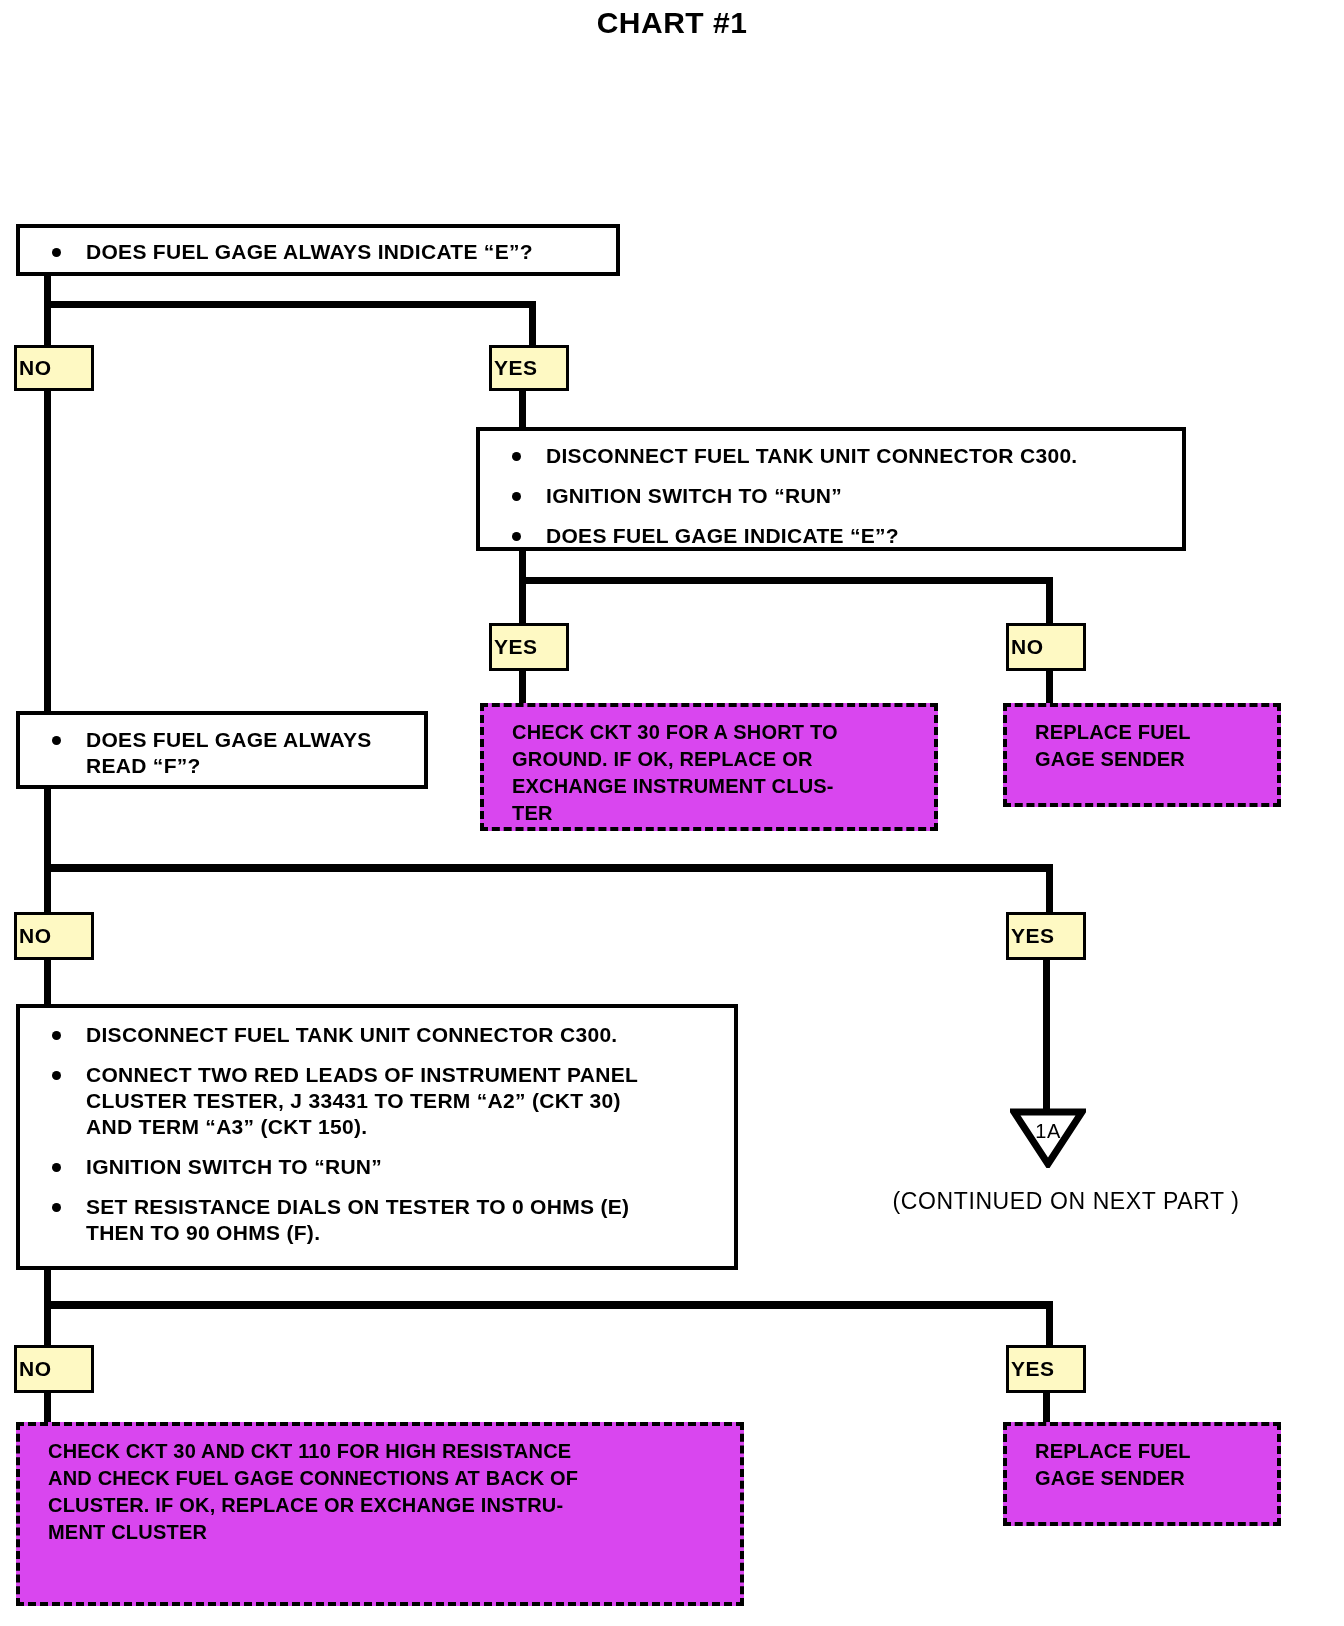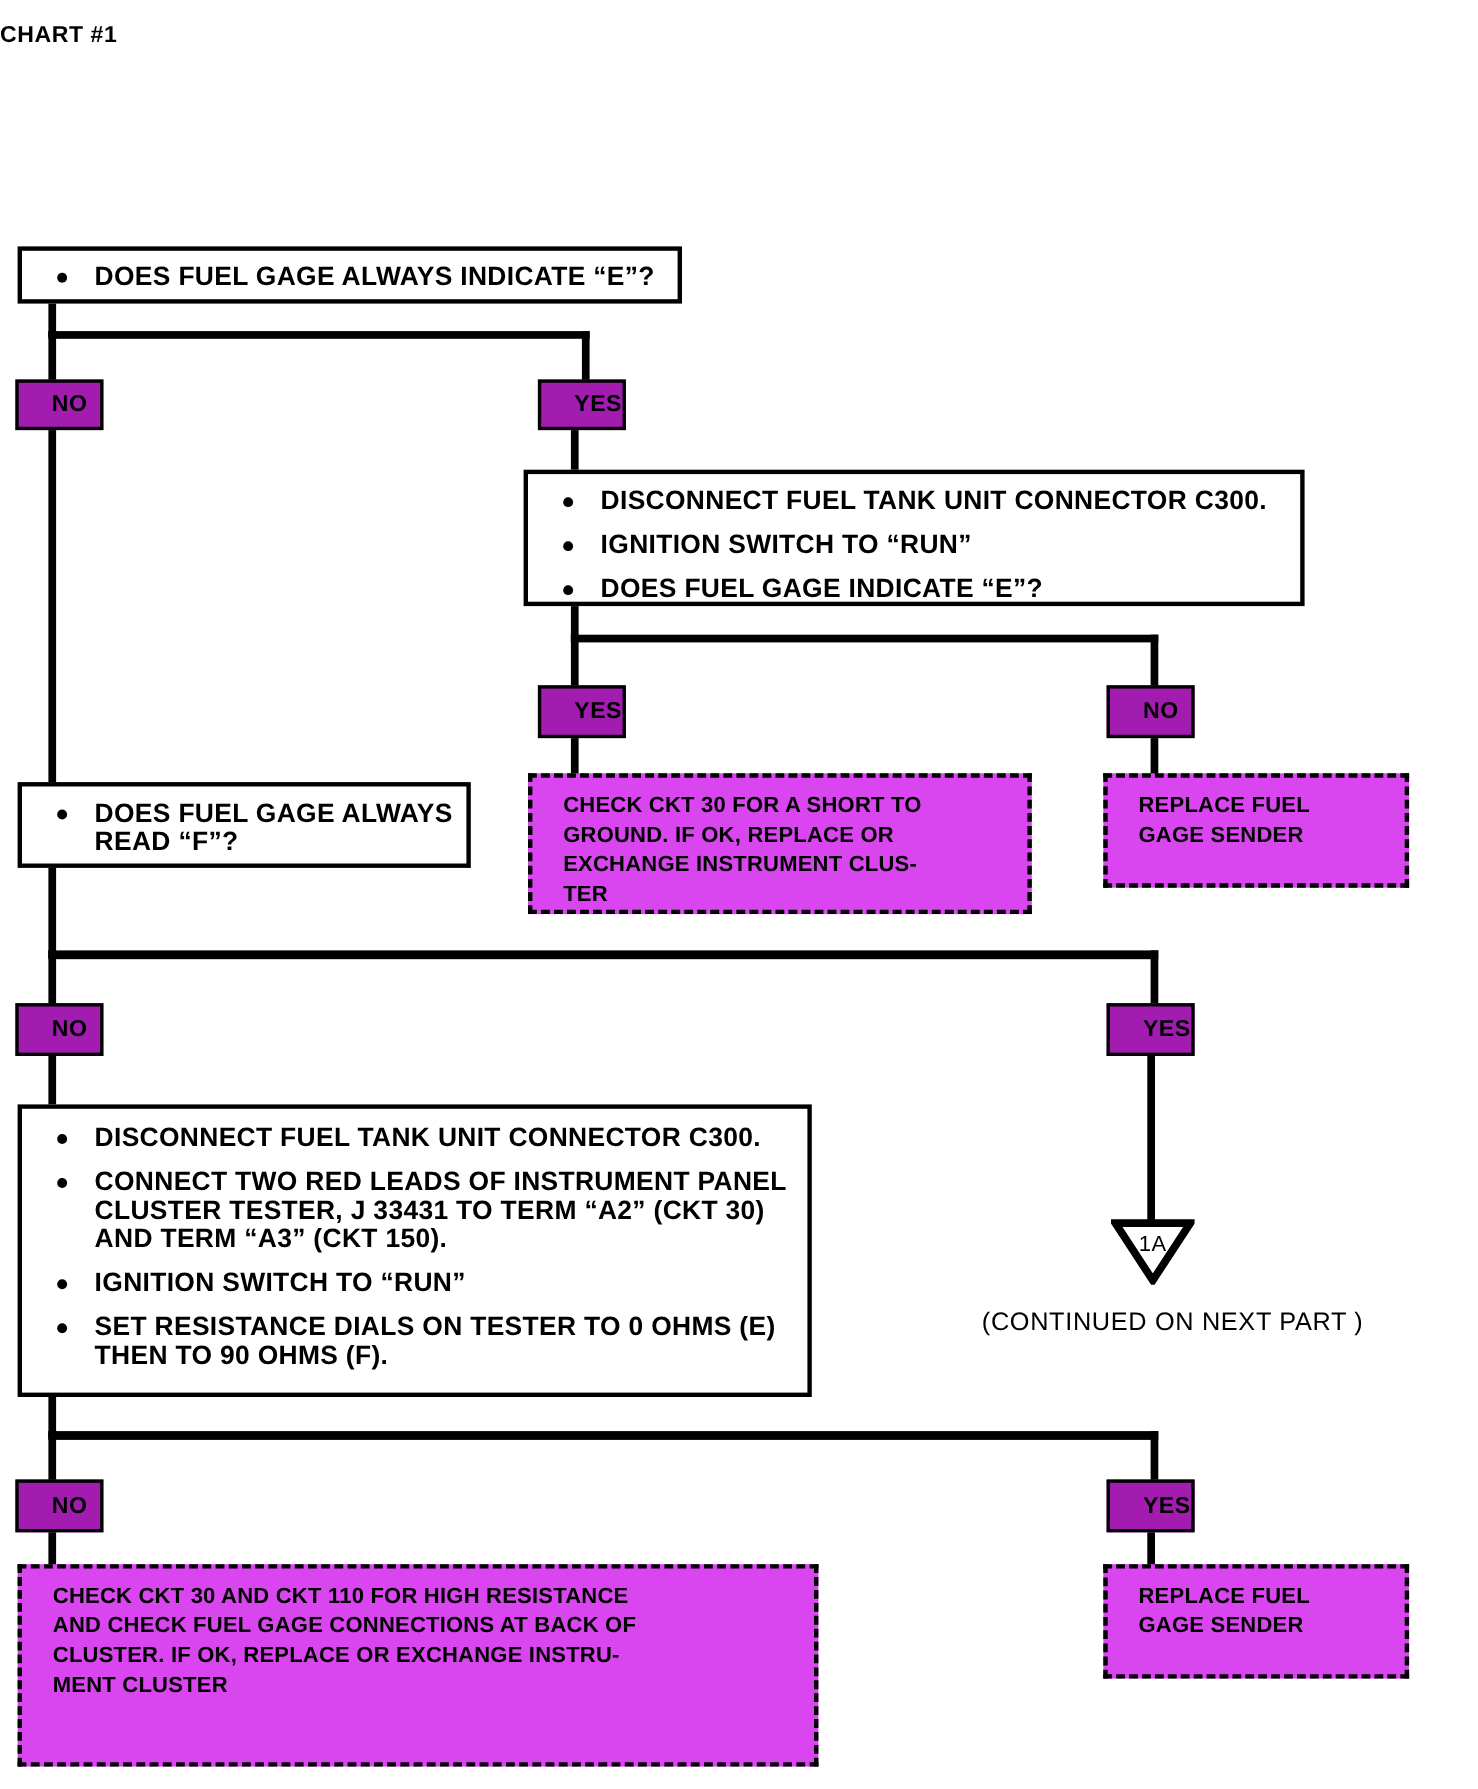--- a/index.html
+++ b/index.html
@@ -16,23 +16,24 @@
     width: 1344px;
     height: 1626px;
     background: #ffffff;
     overflow: hidden;
   }
 
   
   .title-main {
     position: absolute;
     left: 0;
-    top: 20px;
+    top: 6px;
     width: 1344px;
-    font-size: 21px;
+    text-align: center;
+    font-size: 30px;
     font-weight: bold;
     letter-spacing: 0.5px;
   }
   .title-sub {
     position: absolute;
     left: 0;
     top: 48px;
     width: 1344px;
     text-align: center;
     font-size: 23px;
@@ -52,21 +53,21 @@
   }
 
   
   ul.bullets {
     list-style: none;
     margin: 0;
     padding: 0;
   }
   ul.bullets li {
     position: relative;
-    font-size: 24px;
+    font-size: 21px;
     font-weight: bold;
     letter-spacing: 0.3px;
     line-height: 26px;
     padding-left: 66px;
     margin: 0 0 14px 0;
     white-space: pre-line;
   }
   ul.bullets li:last-child { margin-bottom: 0; }
   ul.bullets li::before {
     content: "";
@@ -77,27 +78,27 @@
     height: 9px;
     border-radius: 50%;
     background: #000;
   }
 
   
   .ynbox {
     position: absolute;
     box-sizing: border-box;
     border: 3px solid #000;
-    background: #a21caf;
+    background: #fef9c3;
     font-size: 21px;
     font-weight: bold;
     letter-spacing: 0.5px;
     display: flex;
     align-items: center;
-    padding-left: 30px;
+    padding-left: 2px;
   }
 
   
   .dbox {
     position: absolute;
     box-sizing: border-box;
     border: 4px dashed #000;
     background: #d946ef;
   }
   .dbox .dtext {

